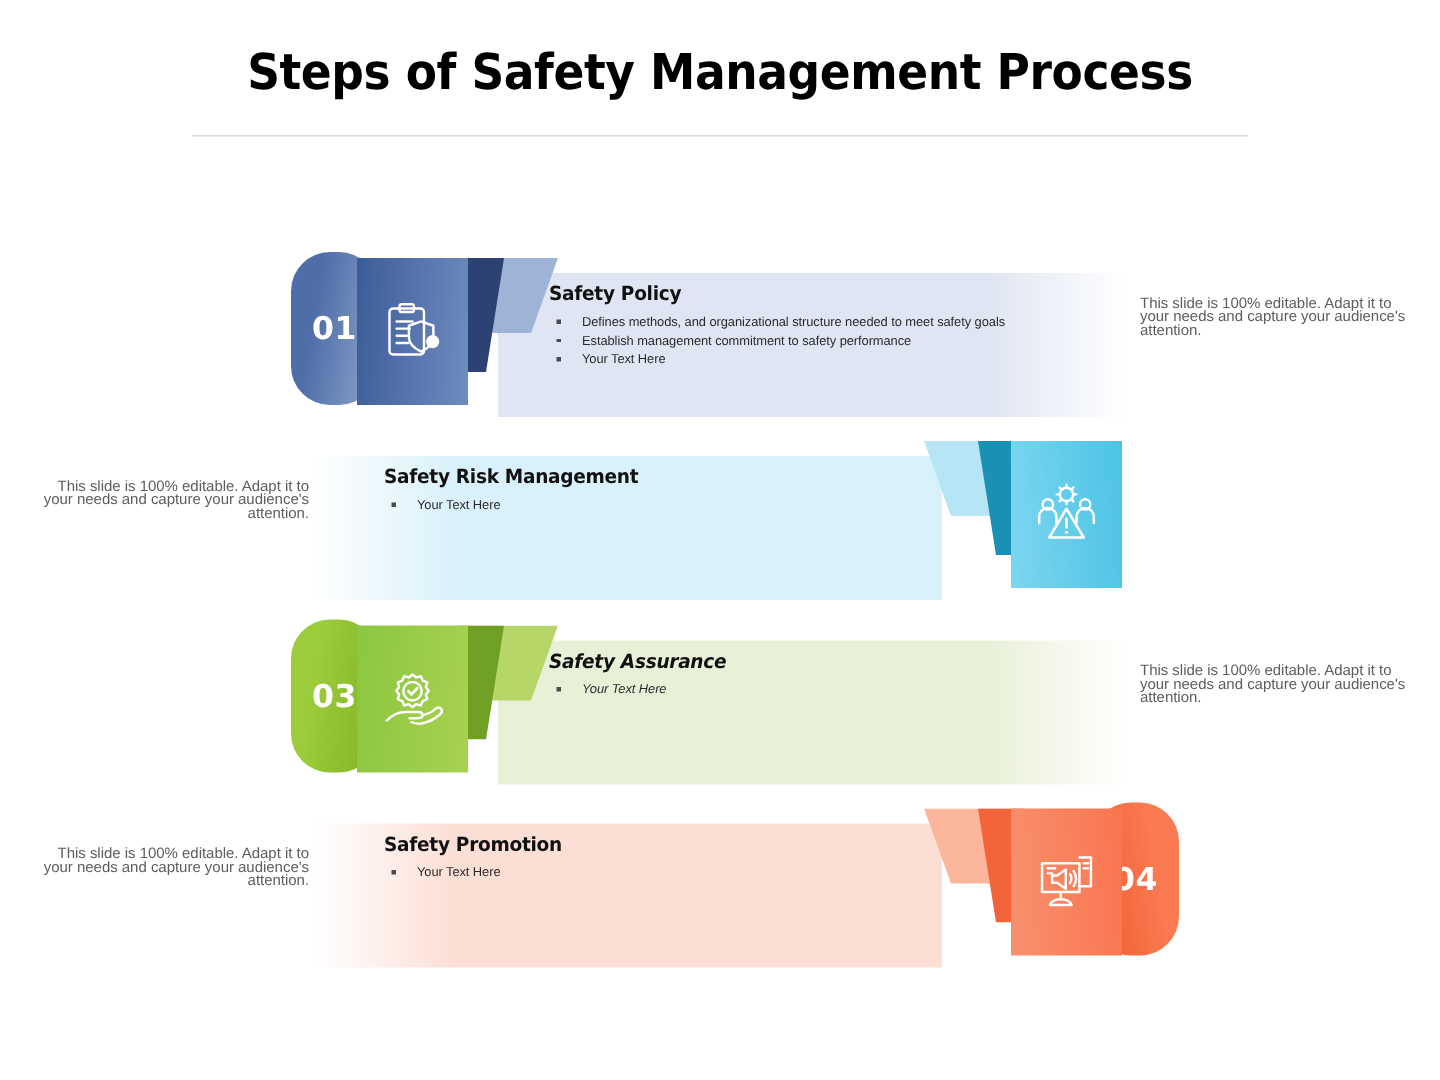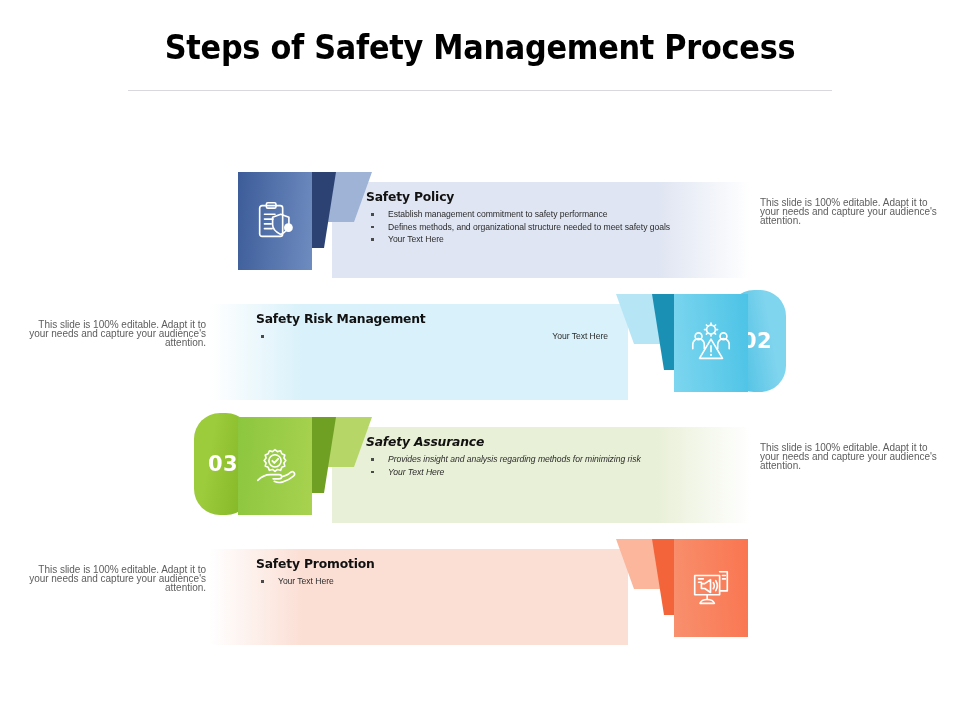--- a/index.html
+++ b/index.html
@@ -165,20 +165,23 @@
 </style>
 </head>
 <body>
 
 <div>
   <div id="slide-title">Steps of Safety Management Process</div>
   <div id="title-rule"></div>
 </div>
 
 <div class="row ltr" id="row-1">
+  <div class="badge" style="background: linear-gradient(100deg, rgb(79, 110, 168) 0%, rgb(79, 110, 168) 30%, rgb(143, 166, 204) 100%);">
+    <span>01</span>
+  </div>
   <div class="fold">
     <svg width="66" height="76" viewBox="0 0 66 76">
       <polygon points="0,0 66,0 48,50 0,50" class="fold-light-1" fill="#9fb3d6"></polygon>
       <polygon points="0,0 30,0 18,76 0,76" class="fold-dark-1" fill="#2b4272"></polygon>
     </svg>
   </div>
   <div class="icon-panel" style="background: linear-gradient(95deg, rgb(60, 92, 153) 0%, rgb(111, 140, 192) 100%);">
     <svg width="46" height="46" viewBox="0 0 48 48" fill="none" stroke="#ffffff" stroke-width="1.7" stroke-linecap="round" stroke-linejoin="round">
       <rect x="8" y="8" width="24" height="32" rx="2.5"></rect>
       <rect x="15" y="5" width="10" height="5.5" rx="1.5"></rect>
@@ -186,53 +189,50 @@
       <line x1="13" y1="22" x2="22" y2="22"></line>
       <line x1="13" y1="27" x2="20" y2="27"></line>
       <line x1="13" y1="32" x2="21" y2="32"></line>
       <path d="M30 17 L38.5 20 L38.5 28 Q38.5 34 30 38 Q21.5 34 21.5 28 L21.5 20 Z" fill="none"></path>
       <circle cx="38" cy="31" r="4.6" fill="#ffffff" stroke="none"></circle>
     </svg>
   </div>
   <div class="panel" style="background: linear-gradient(90deg, rgb(223, 229, 242) 0%, rgb(223, 229, 242) 78%, rgb(255, 255, 255) 100%);">
     <div class="panel-title">Safety Policy</div>
     <ul class="bullets">
+      <li>Defines methods, and organizational structure needed to meet safety goals</li>
       <li>Establish management commitment to safety performance</li>
-      <li>Defines methods, and organizational structure needed to meet safety goals</li>
       <li>Your Text Here</li>
     </ul>
   </div>
   <div class="note">This slide is 100% editable. Adapt it to your needs and capture your audience's attention.</div>
 </div>
 
 <div class="row rtl" id="row-2">
-  <div class="badge" style="background: linear-gradient(260deg, rgb(127, 212, 238) 0%, rgb(127, 212, 238) 30%, rgb(63, 187, 224) 100%);">
-    <span>02</span>
-  </div>
   <div class="fold">
     <svg width="66" height="76" viewBox="0 0 66 76">
       <polygon points="0,0 66,0 66,50 18,50" class="fold-light-2" fill="#b6e6f6"></polygon>
       <polygon points="36,0 66,0 66,76 48,76" class="fold-dark-2" fill="#1b90b5"></polygon>
     </svg>
   </div>
   <div class="icon-panel" style="background: linear-gradient(265deg, rgb(76, 195, 230) 0%, rgb(125, 214, 239) 100%);">
     <svg width="46" height="46" viewBox="0 0 48 48" fill="none" stroke="#ffffff" stroke-width="1.7" stroke-linecap="round" stroke-linejoin="round">
       <circle cx="24" cy="10" r="4.6"></circle>
       <path d="M24 3.2 v1.9 M24 14.9 v1.9 M17.2 10 h1.9 M28.9 10 h1.9
                M19.2 5.2 l1.3 1.3 M27.5 13.5 l1.3 1.3 M28.8 5.2 l-1.3 1.3 M20.5 13.5 l-1.3 1.3"></path>
       <circle cx="11" cy="17" r="3.6"></circle>
       <path d="M5 30 v-4.5 a6 6 0 0 1 12 0 V30"></path>
       <circle cx="37" cy="17" r="3.6"></circle>
       <path d="M31 30 v-4.5 a6 6 0 0 1 12 0 V30"></path>
       <path d="M24 20 L36 40 L12 40 Z"></path>
       <line x1="24" y1="27" x2="24" y2="33"></line>
       <circle cx="24" cy="36.4" r="1.1" fill="#ffffff" stroke="none"></circle>
     </svg>
   </div>
-  <div class="panel" style="background: linear-gradient(270deg, rgb(217, 241, 250) 0%, rgb(217, 241, 250) 78%, rgb(255, 255, 255) 100%); text-align: right;">
+  <div class="panel" style="background: linear-gradient(270deg, rgb(217, 241, 250) 0%, rgb(217, 241, 250) 78%, rgb(255, 255, 255) 100%);">
     <div class="panel-title">Safety Risk Management</div>
     <ul class="bullets">
       <li>Your Text Here</li>
     </ul>
   </div>
   <div class="note">This slide is 100% editable. Adapt it to your needs and capture your audience's attention.</div>
 </div>
 
 <div class="row ltr" id="row-3">
   <div class="badge" style="background: linear-gradient(100deg, rgb(156, 203, 59) 0%, rgb(156, 203, 59) 30%, rgb(127, 179, 33) 100%);">
@@ -251,28 +251,30 @@
                0.9 -3.2 -2.0 -2.6 2.0 -2.6 -0.9 -3.2 3.1 -1.3 1.3 -3.1 3.2 0.9 Z"></path>
       <circle cx="24" cy="18.6" r="6.4"></circle>
       <path d="M21.2 18.6 l2.1 2.2 4.0 -4.3" stroke-width="1.9"></path>
       <path d="M6 39 q6 -6 13 -6 h9 q3 0 3 2.2 t-3 2.2 h-6"></path>
       <path d="M31 35.2 q6 -1.2 9 -4.4 2.4 -2 4 0.2 1.3 1.8 -0.8 3.6 -5 4.4 -11 6 -5 1.4 -9 -0.6"></path>
     </svg>
   </div>
   <div class="panel" style="background: linear-gradient(90deg, rgb(233, 240, 216) 0%, rgb(233, 240, 216) 78%, rgb(255, 255, 255) 100%); font-style: italic;">
     <div class="panel-title">Safety Assurance</div>
     <ul class="bullets">
-      <li>Provides insight and analysis regarding methods for minimizing risk</li>
       <li>Your Text Here</li>
     </ul>
   </div>
   <div class="note">This slide is 100% editable. Adapt it to your needs and capture your audience's attention.</div>
 </div>
 
 <div class="row rtl" id="row-4">
+  <div class="badge" style="background: linear-gradient(260deg, rgb(250, 122, 82) 0%, rgb(250, 122, 82) 30%, rgb(239, 90, 44) 100%);">
+    <span>04</span>
+  </div>
   <div class="fold">
     <svg width="66" height="76" viewBox="0 0 66 76">
       <polygon points="0,0 66,0 66,50 18,50" class="fold-light-4" fill="#fbb69c"></polygon>
       <polygon points="36,0 66,0 66,76 48,76" class="fold-dark-4" fill="#f4643a"></polygon>
     </svg>
   </div>
   <div class="icon-panel" style="background: linear-gradient(265deg, rgb(250, 117, 80) 0%, rgb(248, 144, 110) 100%);">
     <svg width="46" height="46" viewBox="0 0 48 48" fill="none" stroke="#ffffff" stroke-width="1.7" stroke-linecap="round" stroke-linejoin="round">
       <path d="M7 11 h26 v20 H7 Z"></path>
       <path d="M33 7 h8 v20 h-8"></path>

